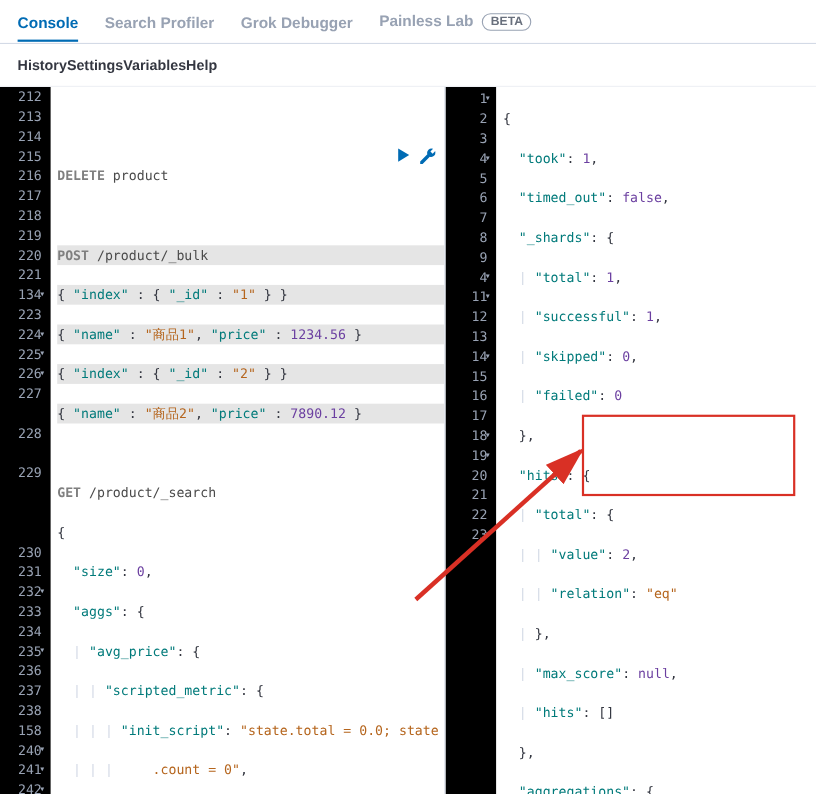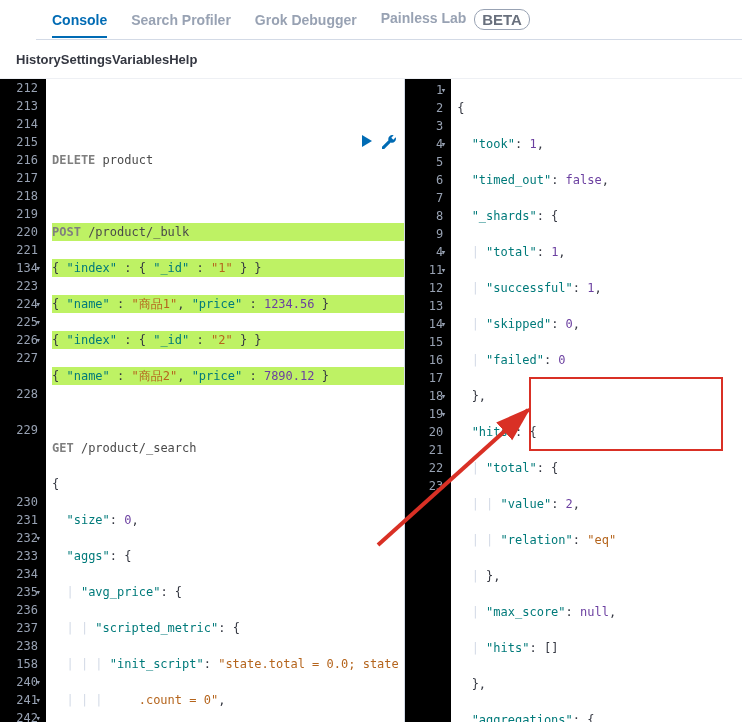--- a/index.html
+++ b/index.html
@@ -13,37 +13,36 @@
   overflow: hidden;
   position: relative;
 }
 .tabs-row {
   display: flex;
   align-items: center;
   border-bottom: 1px solid #d3dae6;
   padding: 0 16px;
   height: 40px;
   gap: 24px;
-  margin-left: 36px;
 }
 .tab {
   padding: 10px 0 8px 0;
   font-size: 14px;
   font-weight: 600;
   color: #98a2b3;
   cursor: pointer;
   border-bottom: 2px solid transparent;
 }
 .tab.active {
   color: #006bb4;
   border-bottom-color: #006bb4;
 }
 .beta-badge {
   display: inline-block;
-  font-size: 15px;
+  font-size: 11px;
   font-weight: 700;
   color: #69707d;
   border: 1px solid #98a2b3;
   border-radius: 10px;
   padding: 1px 7px;
   margin-left: 4px;
   vertical-align: middle;
 }
 .subtabs-row {
   display: flex;
@@ -92,21 +91,21 @@
   flex: 1;
   font-family: Menlo, Consolas, monospace;
   font-size: 12px;
   line-height: 18px;
   white-space: pre;
   padding-left: 6px;
   position: relative;
 }
 .code .line { height: 18px; }
 .hl-block {
-  background: #bef264;
+  background: #e5e5e5;
 }
 .tok-method { color: #7f7f7f; font-weight: 600; }
 .tok-method.del { color: #7f7f7f; }
 .tok-method.post { color: #7f7f7f; }
 .tok-method.get { color: #7f7f7f; }
 .tok-path { color: #4a4a4a; }
 .tok-punc { color: #343741; }
 .tok-prop { color: #007a7a; }
 .tok-str { color: #b5651d; }
 .tok-num { color: #6b3fa0; }

